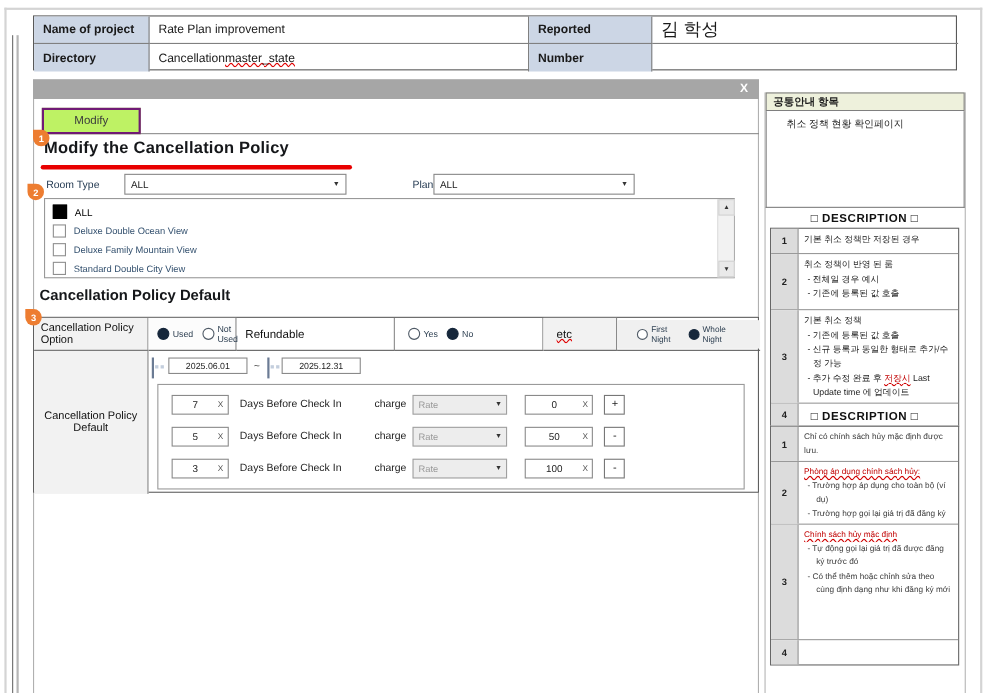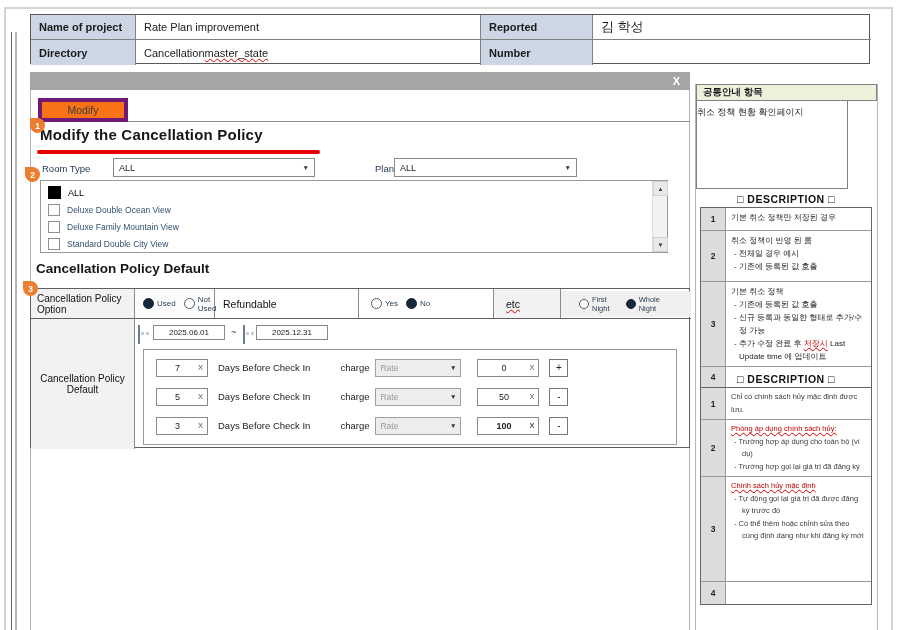--- a/index.html
+++ b/index.html
@@ -25,21 +25,21 @@
   .info-table .lbl{background:#ccd6e5;font-weight:bold;}
   .misspell{text-decoration:underline wavy #e00000 1px;text-decoration-skip-ink:none;}
 
   
   .graybar{left:30px;top:72px;width:660px;height:18px;background:#a6a6a6;display:flex;align-items:center;justify-content:flex-end;}
   .closex{color:#ffffff;font-weight:bold;font-size:11px;padding-right:10px;cursor:pointer;line-height:18px;}
 
   
   .panel-line-v{top:90px;height:540px;width:1px;background:#b0b0b0;}
   .tabline{left:30px;top:121px;width:660px;height:1px;background:#8c8c8c;z-index:1;}
-  .tab{left:38px;top:98px;width:90px;height:24px;border:4px solid #701a75;background:#f97316;z-index:2;
+  .tab{left:38px;top:98px;width:90px;height:24px;border:2px solid #701a75;background:#bef264;z-index:2;
     display:flex;align-items:center;justify-content:center;font-size:10.5px;color:#3c3c3c;}
 
   .marker{width:15px;height:15px;background:#ED7D31;border-radius:0 50% 50% 50%;
     color:#fff;font-size:8.5px;font-weight:bold;display:flex;align-items:center;justify-content:center;z-index:3;}
 
   .page-title{left:40px;top:126px;font-size:15px;font-weight:bold;color:#15171a;letter-spacing:.2px;}
   .redline{left:37px;top:150px;width:283px;height:4px;background:#e80000;border-radius:2px;}
 
   .formlbl{font-size:9.5px;color:#243a52;}
   .dd{border:1px solid #888;background:#fff;display:flex;align-items:center;padding:0 5px;font-size:9px;color:#222;}
@@ -83,22 +83,22 @@
   .numin .x{font-size:7.5px;color:#555;margin-right:4px;cursor:pointer;}
   .ctext{font-size:9.5px;color:#222;}
   .rsel{border:1px solid #a0a0a0;background:#ededed;height:16px;display:flex;align-items:center;padding:0 4px;font-size:8.5px;color:#999;}
   .rsel .arrow{margin-left:auto;font-size:6.5px;color:#333;}
   .pmbtn{width:17px;height:16px;border:1px solid #777;background:#fff;display:flex;align-items:center;justify-content:center;
     font-size:10px;color:#222;cursor:pointer;}
 
   
   .notice-head{left:696px;top:84px;width:181px;height:17px;background:#eef1dc;border:1px solid #7f7f7f;
     font-size:9.5px;font-weight:bold;color:#1c1c1c;display:flex;align-items:center;padding-left:6px;}
-  .notice-body{left:696px;top:101px;width:152px;height:88px;background:#fff;border:1px solid #7f7f7f;border-top:none;
-    font-size:9px;color:#222;padding:5px 0;}
+  .notice-body{left:696px;top:101px;width:181px;height:88px;background:#fff;border:1px solid #7f7f7f;border-top:none;
+    font-size:9px;color:#222;padding:5px 18px;}
   .desc-heading{width:172px;text-align:center;font-size:10.5px;font-weight:bold;color:#111;letter-spacing:.5px;}
   .stable{left:700px;width:172px;border:1px solid #666;background:#fff;display:flex;flex-direction:column;}
   .srow{display:flex;border-bottom:1px solid #999;}
   .srow.last{border-bottom:none;}
   .snum{width:24px;background:#dcdcdc;border-right:1px solid #999;display:flex;align-items:center;justify-content:center;
     font-weight:bold;font-size:8.5px;color:#222;flex:none;}
   .scontent{flex:1;padding:3px 5px;font-size:8px;line-height:13px;color:#1c1c1c;overflow:hidden;}
   .kbl{padding-left:8px;text-indent:-5px;}
   .vn .scontent{font-size:7.5px;line-height:12.5px;color:#3c3c3c;}
   .vn-h{color:#c00000;text-decoration:underline wavy #d00000 1px;text-decoration-skip-ink:none;}
@@ -109,21 +109,21 @@
 <body>
 
 <div class="abs frame-outer"></div>
 <div class="abs vline dark" style="left:11px;top:32px;height:598px;"></div>
 <div class="abs vline" style="left:15px;top:32px;height:598px;width:2px;"></div>
 
 <div class="abs info-table">
   <div class="cell lbl">Name of project</div>
   <div class="cell">Rate Plan improvement</div>
   <div class="cell lbl">Reported</div>
-  <div class="cell last" style="font-size:13px;">김 학성</div>
+  <div class="cell last" style="font-size:16px;">김 학성</div>
   <div class="cell lbl bot">Directory</div>
   <div class="cell bot">
       <span>Cancellation </span>
       <span class="misspell">master_state</span>
     </div>
   <div class="cell lbl bot">Number</div>
   <div class="cell last bot"></div>
 </div>
 
 <div class="abs graybar">
@@ -261,21 +261,21 @@
         <div class="numin" style="width:50px;">
           <span class="v">3</span>
           <span class="x">X</span>
         </div>
         <span class="ctext" style="margin-left:10px;">Days Before Check In</span>
         <span class="ctext" style="margin-left:30px;">charge</span>
         <div class="rsel" style="margin-left:6px;width:76px;">
           <span>Rate</span>
           <span class="arrow">▼</span>
         </div>
-        <div class="numin" style="margin-left:16px;width:60px;font-weight:bold;">
+        <div class="numin" style="margin-left:16px;width:60px;">
           <span class="v">100</span>
           <span class="x">X</span>
         </div>
         <div class="pmbtn" style="margin-left:10px;">-</div>
       </div>
     </div>
   </div>
 </div>
 
 <div class="abs vline" style="left:695px;top:84px;height:546px;"></div>

